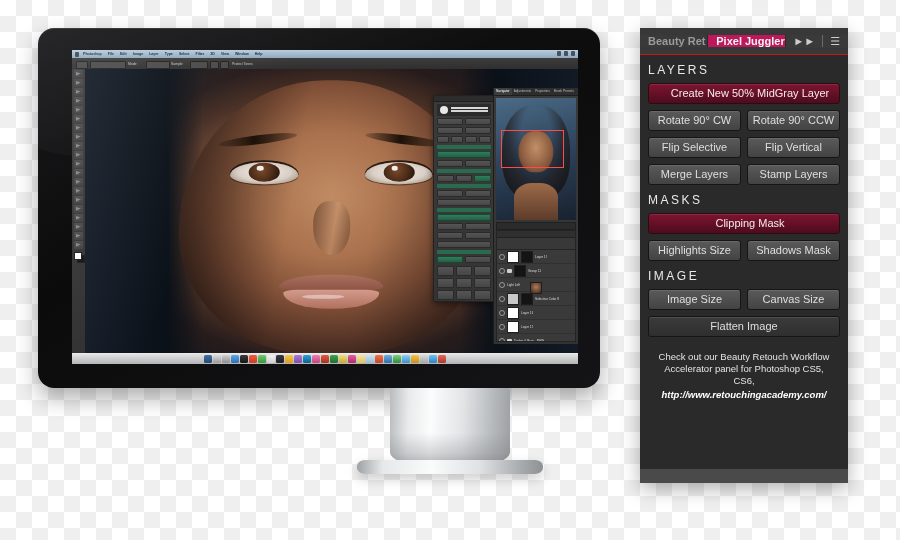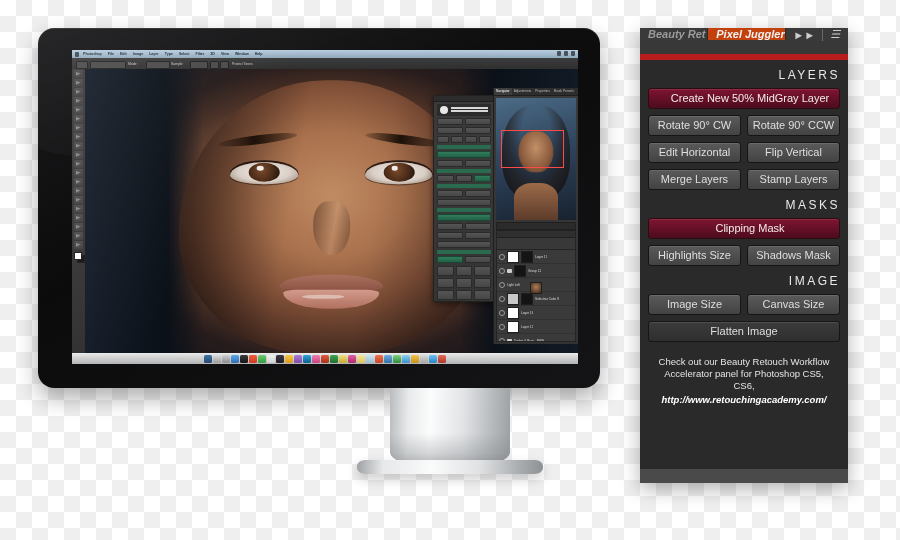--- a/index.html
+++ b/index.html
@@ -151,38 +151,38 @@
   .neck:after{content:"";position:absolute;left:0;right:0;bottom:0;height:42%;
     background:linear-gradient(to top,rgba(120,124,128,.48),rgba(255,255,255,0));border-radius:0 0 36px 36px/0 0 14px 14px;}
   .base{position:absolute;left:50%;transform:translateX(-50%);top:460px;width:186px;height:14px;
     background:linear-gradient(92deg,#9ea1a4 0%,#e6e8e9 14%,#fafbfb 40%,#dfe1e3 66%,#a8abae 88%,#8e9194 100%);
     border-radius:8px/6px;
     box-shadow:0 5px 12px rgba(0,0,0,.20);}
 
   
   #ra-panel{position:absolute;left:640px;top:28px;width:208px;height:455px;
     background:#2a2a2a;box-shadow:0 6px 18px rgba(0,0,0,.30);}
-  .ra-tabs{height:26px;background:#383838;display:flex;align-items:flex-start;border-bottom:6px solid #b91c1c;font-style:italic;}
+  .ra-tabs{height:26px;background:#383838;display:flex;align-items:center;border-bottom:1px solid #b91c1c;}
   .ra-tab{display:flex;align-items:center;padding:0 8px;font-size:11px;font-weight:bold;color:#9b9b9b;
     background:#3a3a3a;border-right:1px solid #2b2b2b;white-space:nowrap;overflow:hidden;max-width:60px;}
-  .ra-tab.active{background:#c2410c;color:#f2f2f2;max-width:none;}
+  .ra-tab.active{background:#be185d;color:#f2f2f2;max-width:none;}
   .ra-tabs .spacer{flex:1;background:#3a3a3a;border-right:1px solid #2b2b2b;}
   .ra-tabicons{display:flex;align-items:center;gap:7px;padding:0 8px 0 6px;background:#3a3a3a;color:#cdcdcd;font-size:11px;}
   .ra-tabicons .sep{width:1px;height:12px;background:#6a6a6a;}
 
   .ra-body{padding:0 8px 0;}
   .ra-logo{display:flex;align-items:center;gap:7px;padding:9px 2px 6px;}
   .ra-mono{width:38px;height:38px;border-radius:50%;background:#fafafa;flex:none;
     display:flex;align-items:center;justify-content:center;
     font-family:"Liberation Serif",serif;font-size:18px;font-weight:bold;color:#1c1c1c;letter-spacing:-1px;}
   .ra-wordmark{font-family:"Liberation Serif",serif;color:#f0f0f0;line-height:.94;}
   .ra-wordmark .l1{font-size:17px;letter-spacing:1.2px;}
   .ra-wordmark .l2{font-size:21px;letter-spacing:1px;}
 
-  .ra-section{text-align:right;font-size:12px;letter-spacing:2.5px;color:#e8e8e8;margin:8px 0 6px;}
+  .ra-section{text-align:left;font-size:12px;letter-spacing:2.5px;color:#e8e8e8;margin:8px 0 6px;}
   .btn{display:block;width:100%;box-sizing:border-box;height:21px;line-height:19px;text-align:center;
     font-size:11px;color:#dfdfdf;border-radius:3px;border:1px solid #151515;
     background:linear-gradient(#5a5a5a,#434343);
     box-shadow:0 1px 0 rgba(255,255,255,.10) inset;white-space:nowrap;overflow:hidden;}
   .btn.accent{color:#f4eaea;border-color:#2a0c12;
     background:linear-gradient(#7e1430,#4d0c1e);padding-left:12px;}
   .btn.dark{background:linear-gradient(#3b3b3b,#2f2f2f);}
   .btn-row{display:flex;gap:6px;margin-bottom:6px;}
   .btn-row .btn{flex:1;}
   .btn.full{margin-bottom:6px;}
@@ -472,21 +472,21 @@
   <div class="ra-body">
 
 
     <div class="ra-section">LAYERS</div>
     <div class="btn accent full">Create New 50% MidGray Layer</div>
     <div class="btn-row">
       <div class="btn">Rotate 90° CW</div>
       <div class="btn">Rotate 90° CCW</div>
     </div>
     <div class="btn-row">
-      <div class="btn">Edit Horizontal</div>
+      <div class="btn">Flip Selective</div>
       <div class="btn">Flip Vertical</div>
     </div>
     <div class="btn-row">
       <div class="btn">Merge Layers</div>
       <div class="btn">Stamp Layers</div>
     </div>
 
     <div class="ra-section">MASKS</div>
     <div class="btn accent full">Clipping Mask</div>
     <div class="btn-row">

